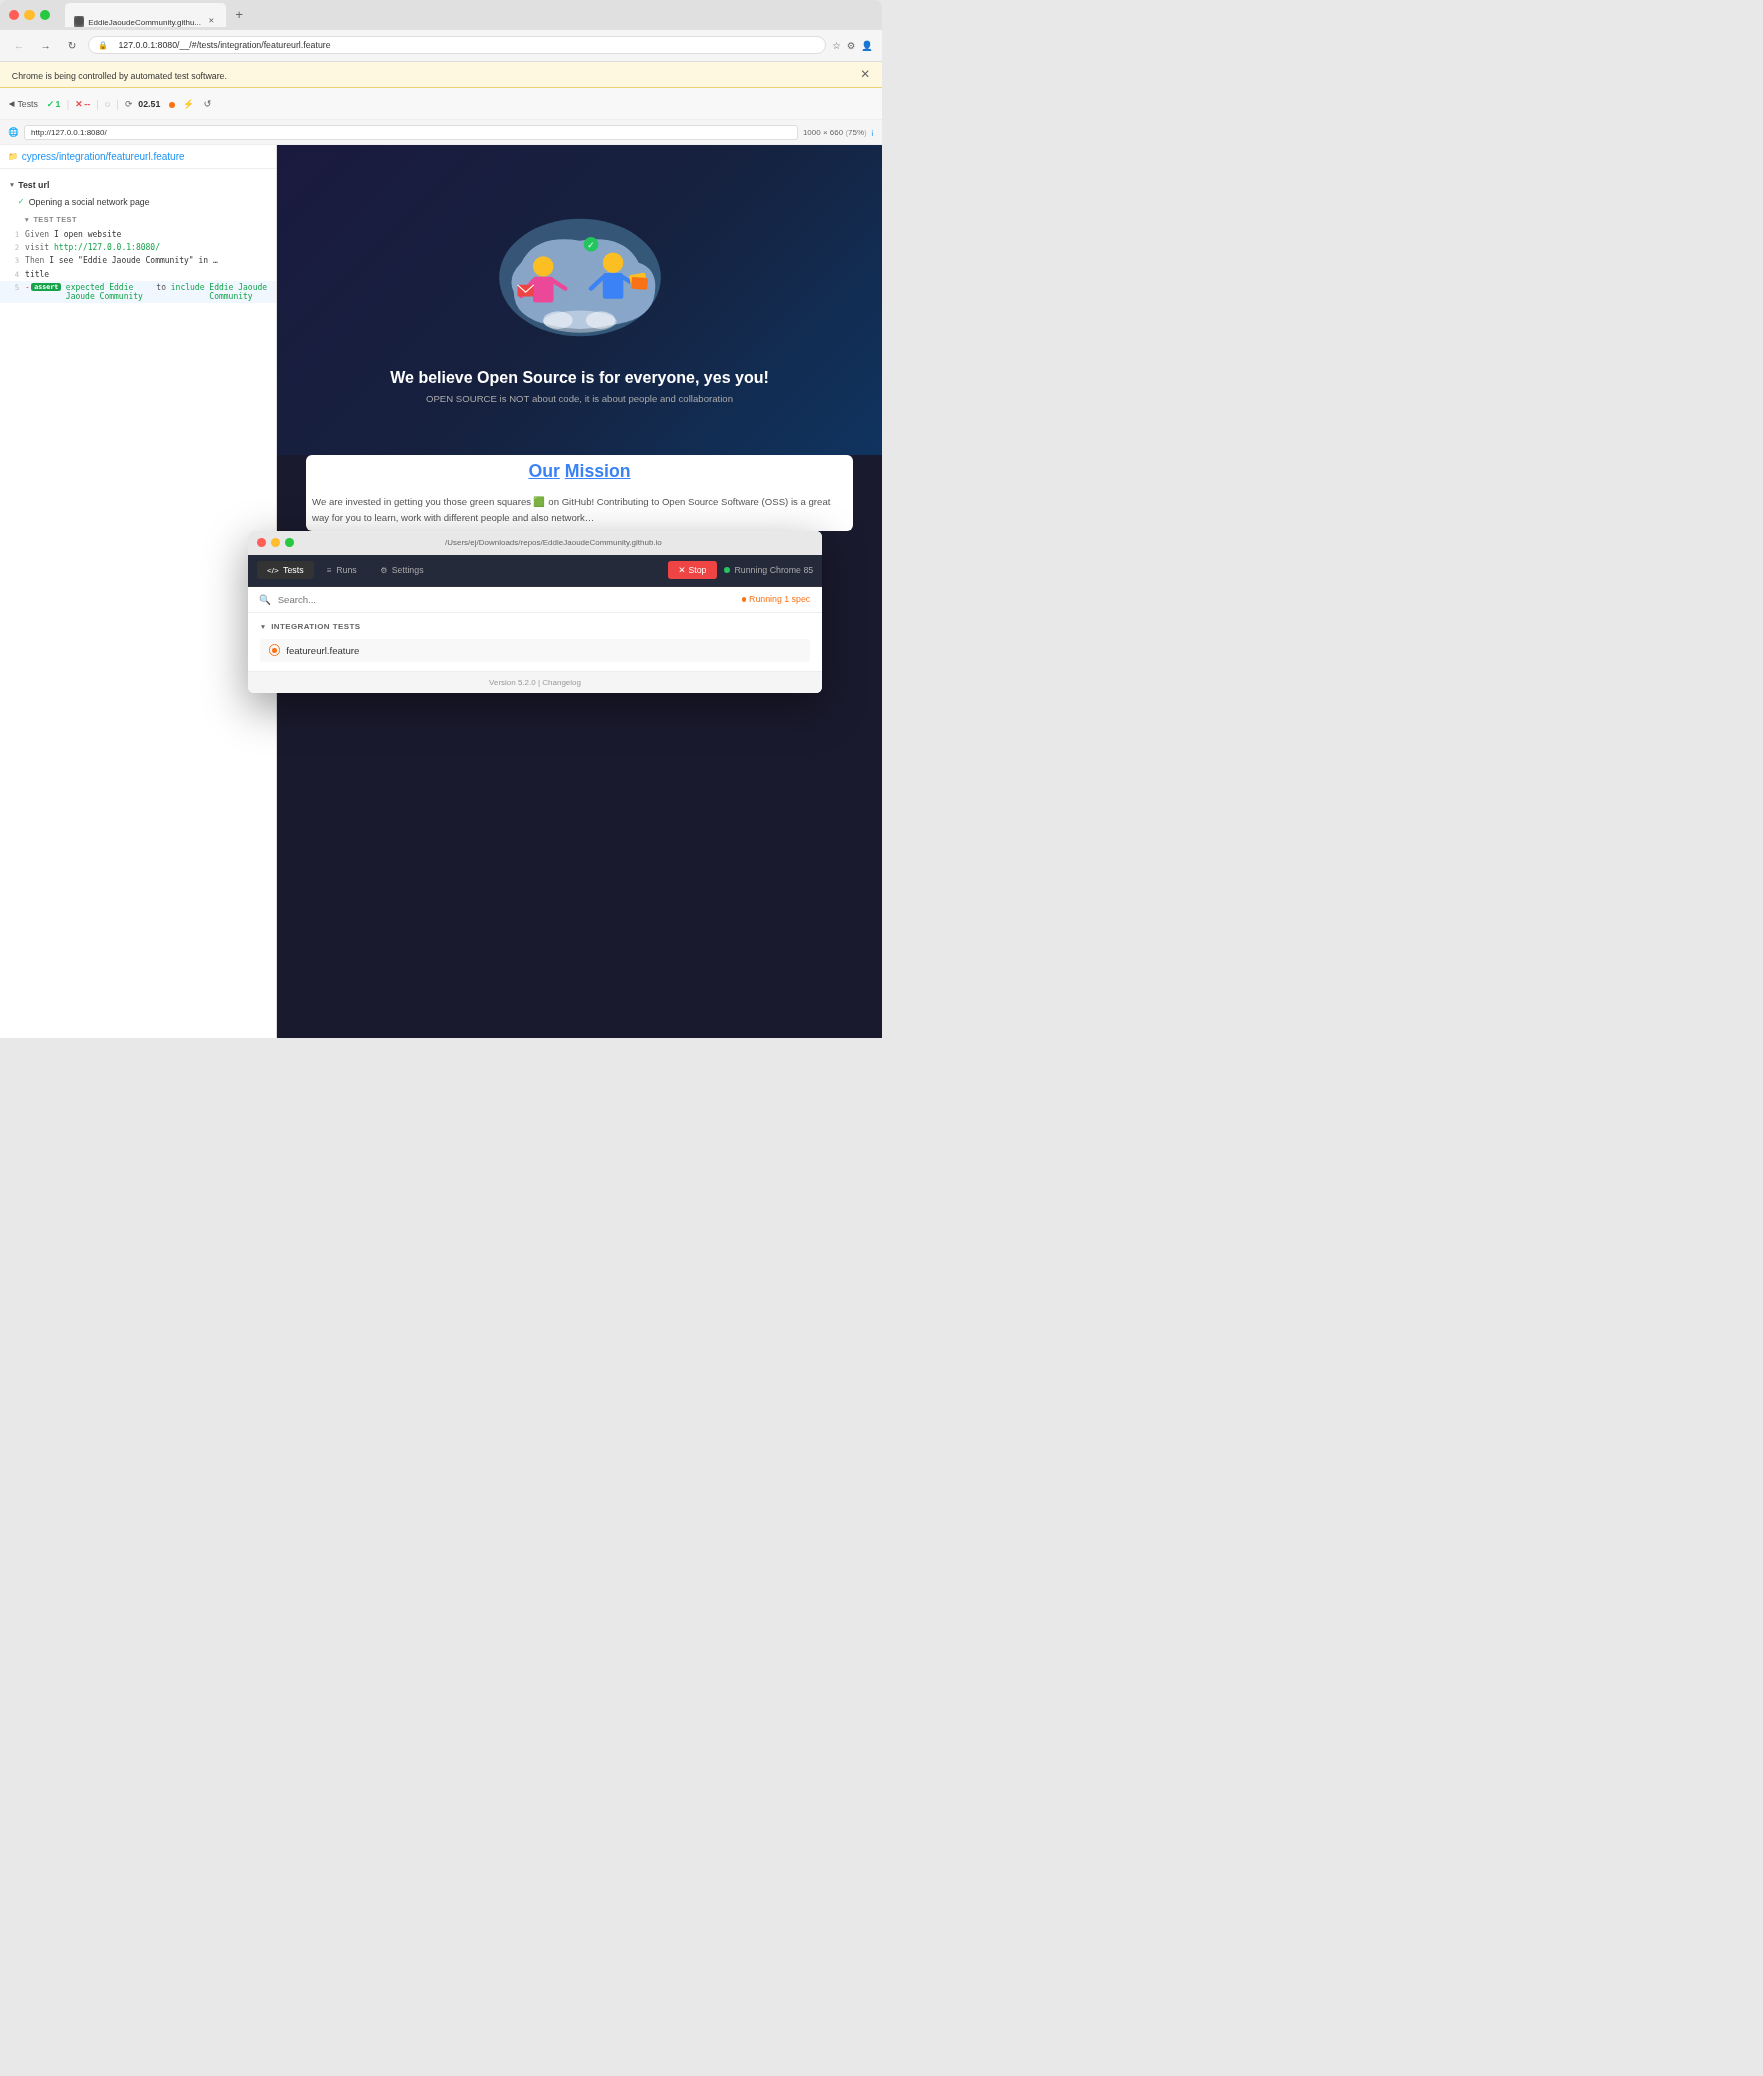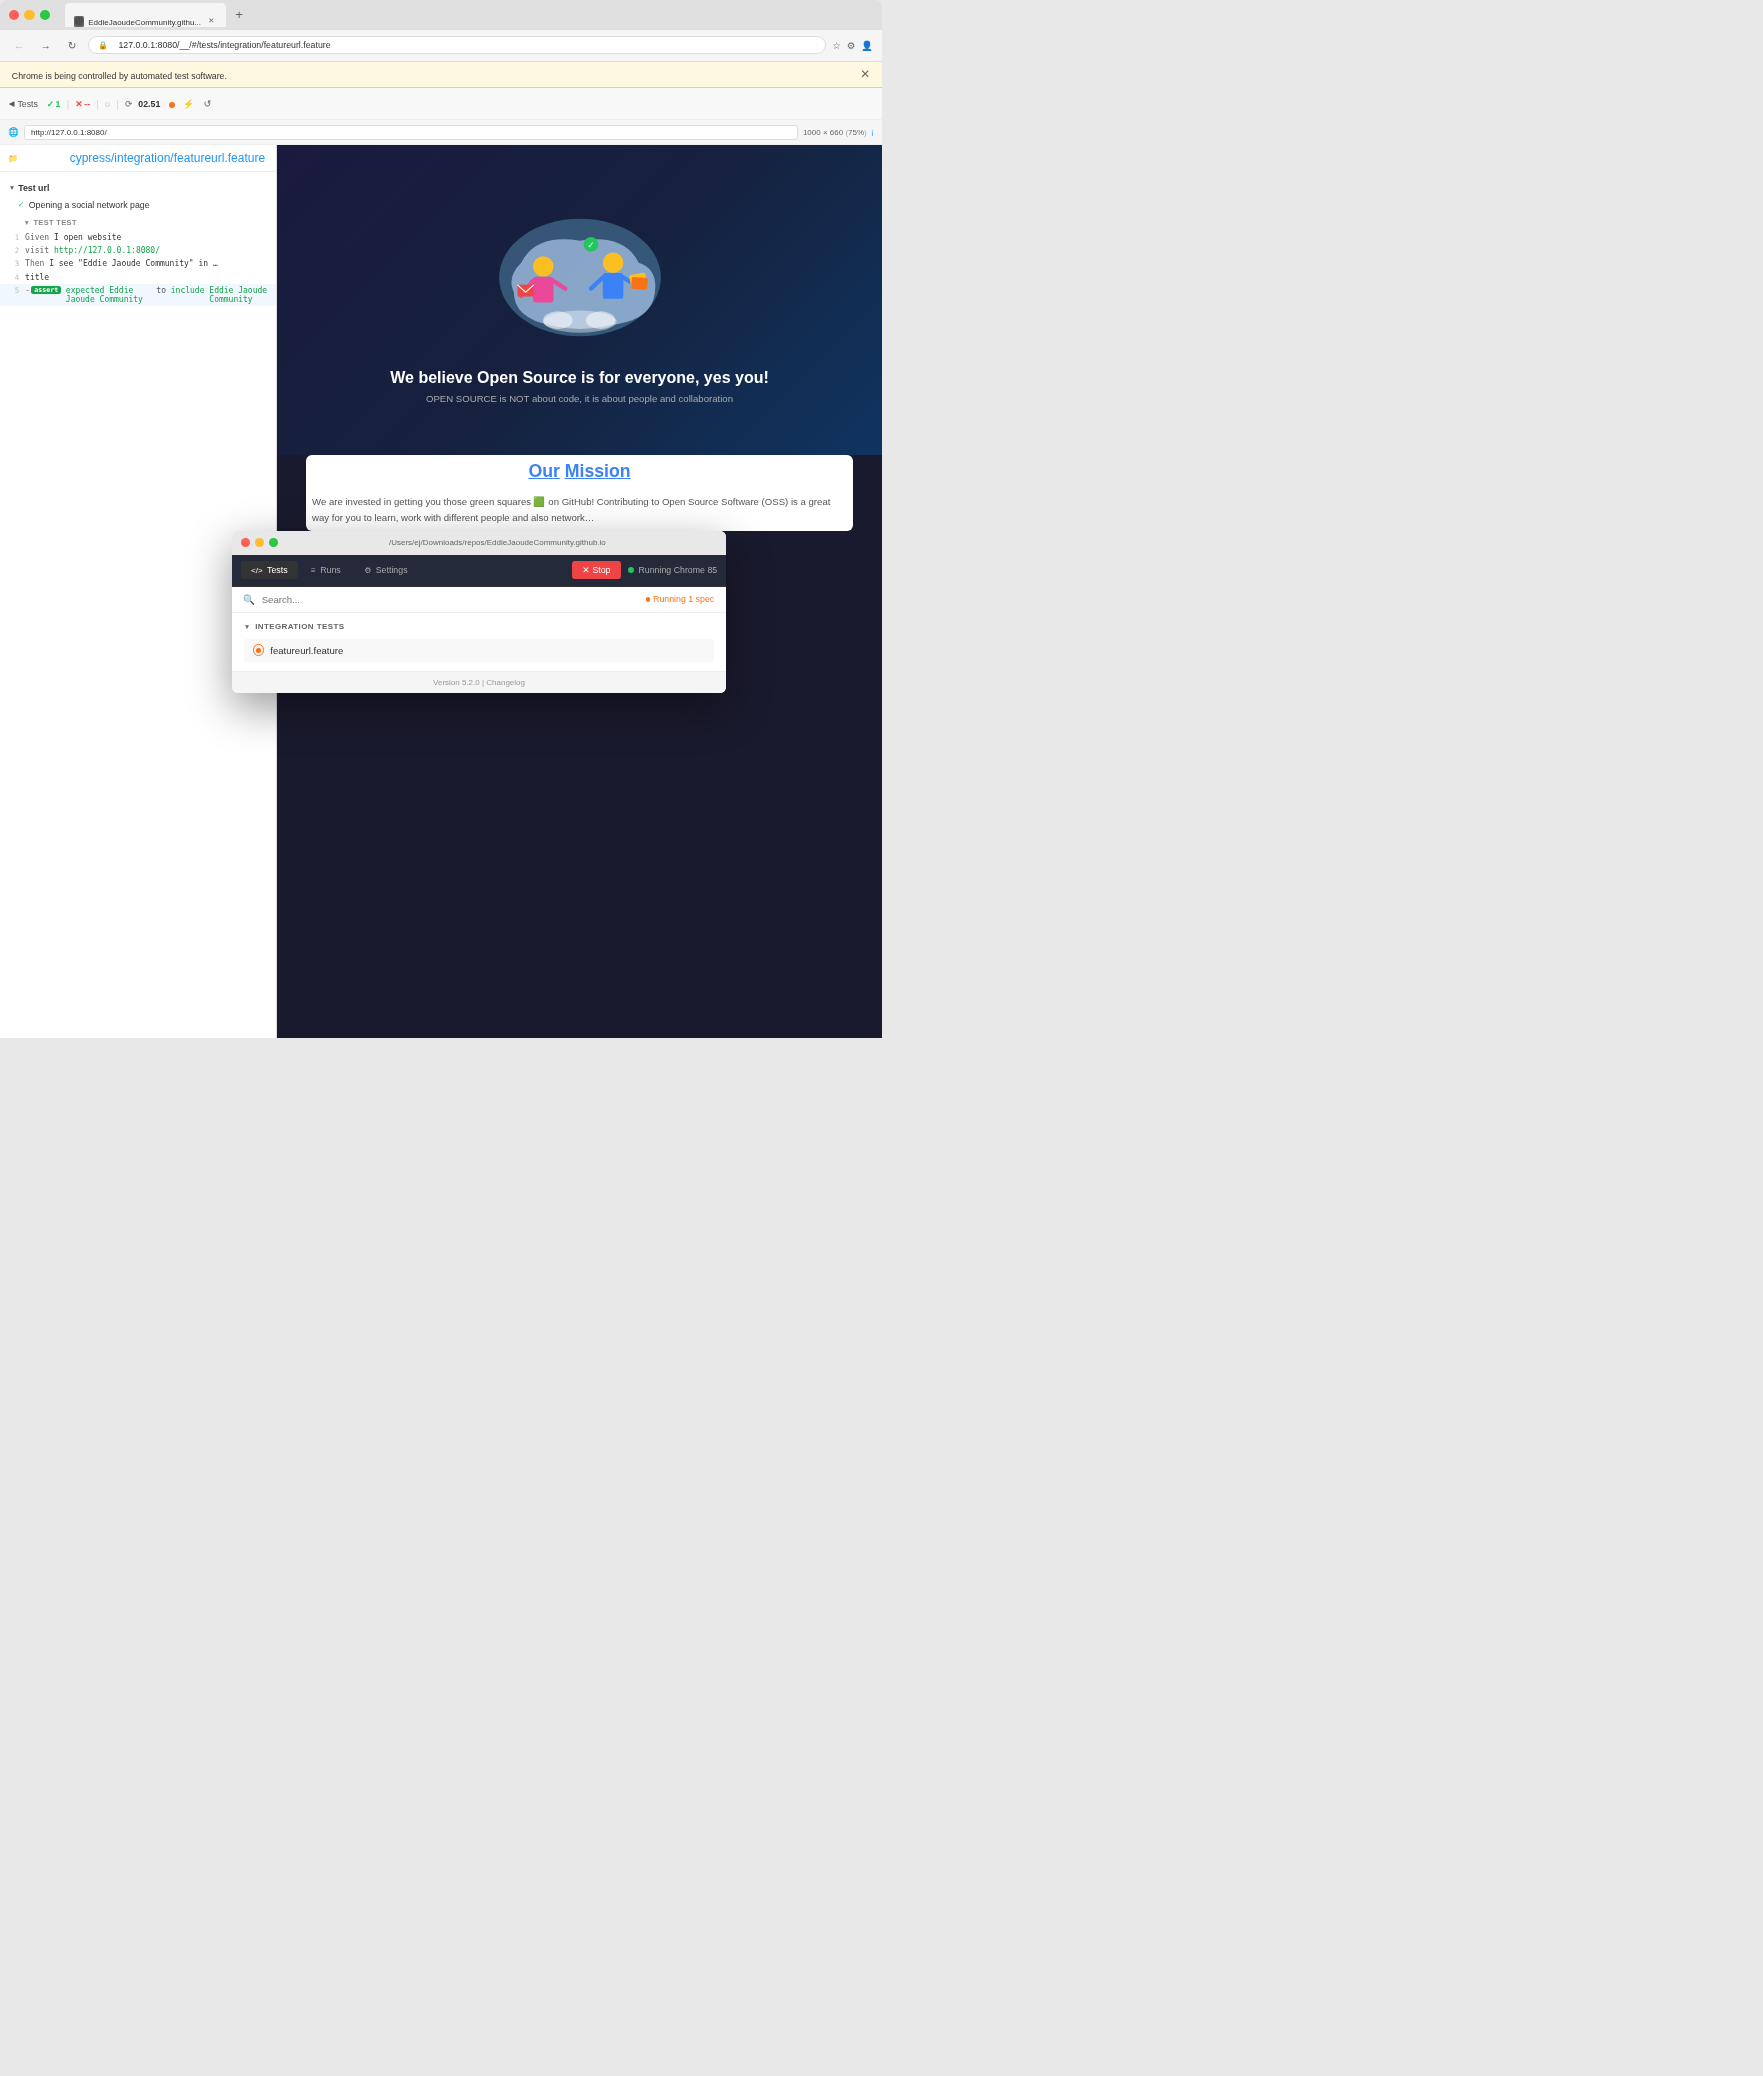--- a/index.html
+++ b/index.html
@@ -55,21 +55,21 @@
     .reload-btn { color: #666; font-size: 9.6px; cursor: pointer; }
 
     .cypress-url-bar { display: flex; align-items: center; padding: 4.4px 8.8px; border-bottom: 0.7px solid #eee; gap: 4.4px; }
     .globe-icon { color: #666; font-size: 8.8px; }
     .cypress-url-input { flex: 1; border: 0.7px solid #ddd; border-radius: 2.9px; padding: 2.2px 5.9px; font-size: 8px; color: #333; background: white; }
     .viewport-info { font-size: 8px; color: #666; }
     .viewport-toggle { color: #2196f3; font-size: 8px; cursor: pointer; }
 
     .cypress-breadcrumb { padding: 5.9px 8.8px; border-bottom: 0.7px solid #eee; display: flex; align-items: center; gap: 2.9px; }
     .folder-icon { color: #888; font-size: 8px; }
-    .breadcrumb-path { font-size: 12px; color: #2196f3; cursor: pointer; margin-left: 48px; }
+    .breadcrumb-path { font-size: 10px; color: #2196f3; cursor: pointer; }
 
     .test-tree { flex: 1; overflow-y: auto; padding: 5.9px 0; }
     .test-suite-title { padding: 4.4px 8.8px; font-size: 8.8px; font-weight: 600; color: #333; display: flex; align-items: center; gap: 2.9px; }
     .suite-arrow { font-size: 6.6px; color: #666; }
     .test-item { padding: 2.9px 8.8px 2.9px 17.7px; display: flex; align-items: center; gap: 4.4px; font-size: 8.8px; color: #333; }
     .test-check { color: #22c55e; font-size: 8px; }
 
     .test-body-section { padding: 2.9px 0; }
     .test-body-header { padding: 2.9px 8.8px 2.9px 23.6px; font-size: 7.4px; color: #888; font-weight: 600; letter-spacing: 0.4px; display: flex; align-items: center; gap: 2.9px; }
     .body-arrow { font-size: 6.6px; }
@@ -99,21 +99,21 @@
 
     .mission-card { background: #ffffff; margin: 0 29px; border-radius: 5.9px; padding: 6px; }
     .mission-title { font-size: 17.7px; font-weight: 700; text-align: center; margin-bottom: 11.8px; color: #333; }
     .mission-title span { color: #3b82f6; text-decoration: underline; text-decoration-color: #3b82f6; }
     .mission-text { font-size: 9.6px; color: #555; line-height: 1.6; }
 
     
     .gray-area { background: #d0d0d0; flex: 1; }
 
     
-    .cypress-app-window { position: absolute; left: 232px; top: 531px; width: 494px; background: white; border-radius: 5.9px; box-shadow: 0 14.7px 44px rgba(0,0,0,0.4); overflow: hidden; }
+    .cypress-app-window { position: absolute; left: 248px; top: 531px; width: 574px; background: white; border-radius: 5.9px; box-shadow: 0 14.7px 44px rgba(0,0,0,0.4); overflow: hidden; }
 
     .app-title-bar { background: #e8e8e8; height: 23.6px; display: flex; align-items: center; padding: 0 8.8px; }
     .app-traffic-lights { display: flex; gap: 5.2px; }
     .app-tl { width: 8.8px; height: 8.8px; border-radius: 50%; }
     .app-tl-close { background: #ff5f57; }
     .app-tl-min { background: #febc2e; }
     .app-tl-max { background: #28c840; }
     .app-window-title { flex: 1; text-align: center; font-size: 8px; color: #666; }
 
     .app-nav { background: #1b1f2d; display: flex; align-items: center; padding: 0 11.8px; height: 35px; }

